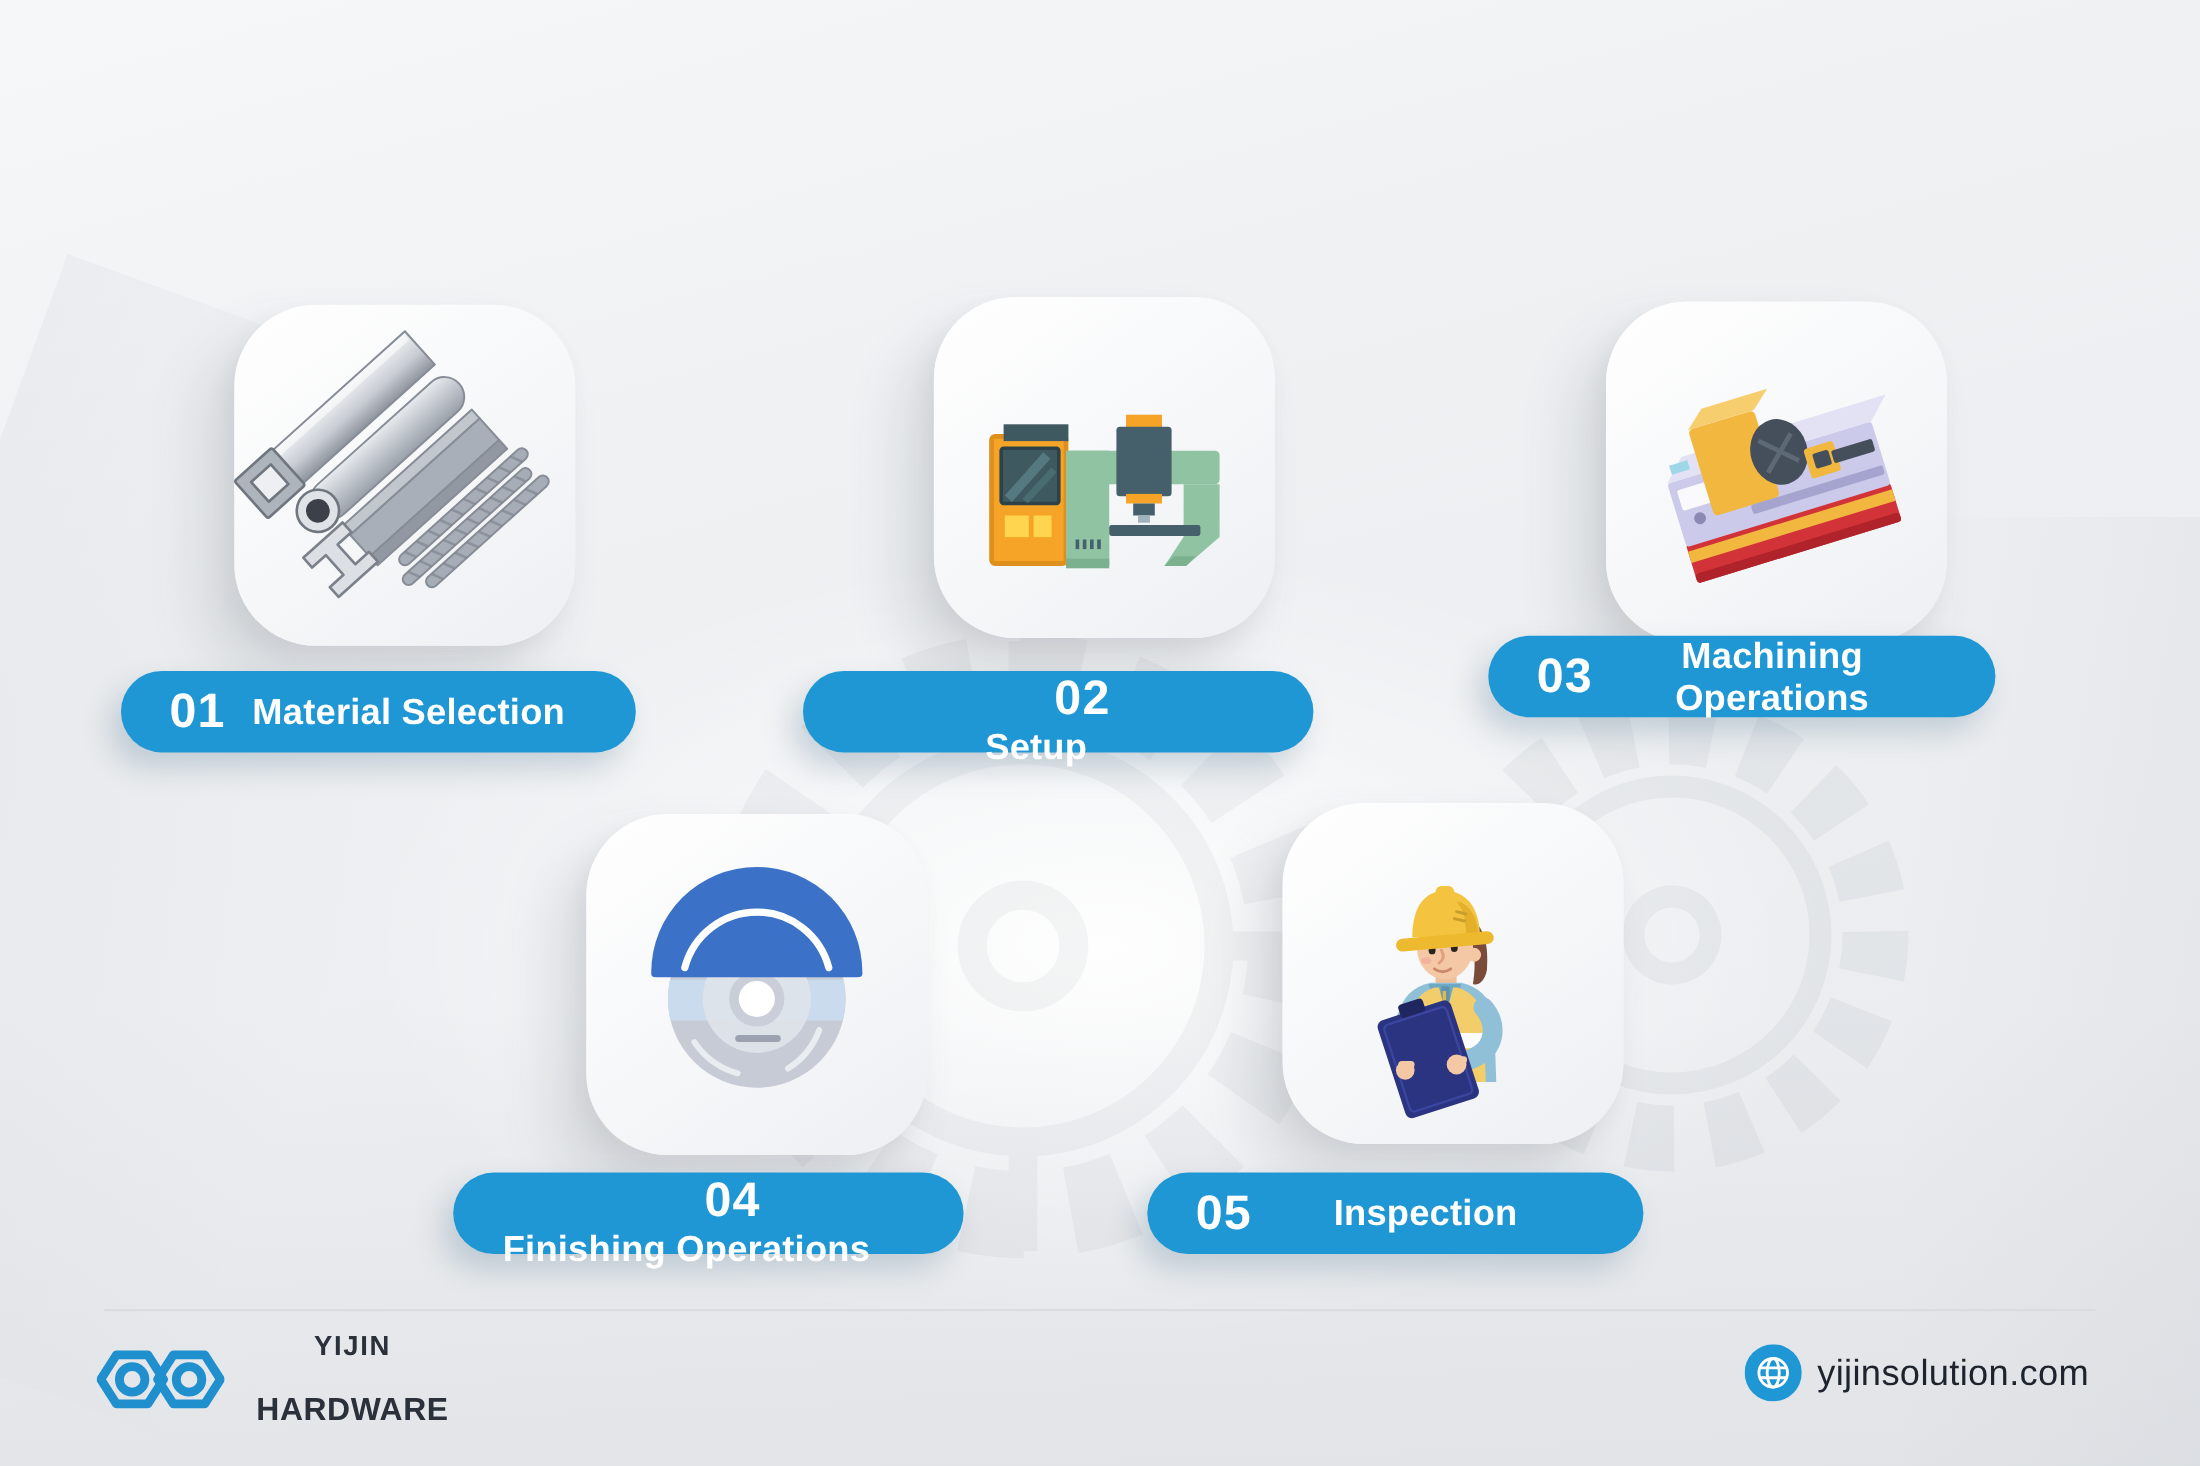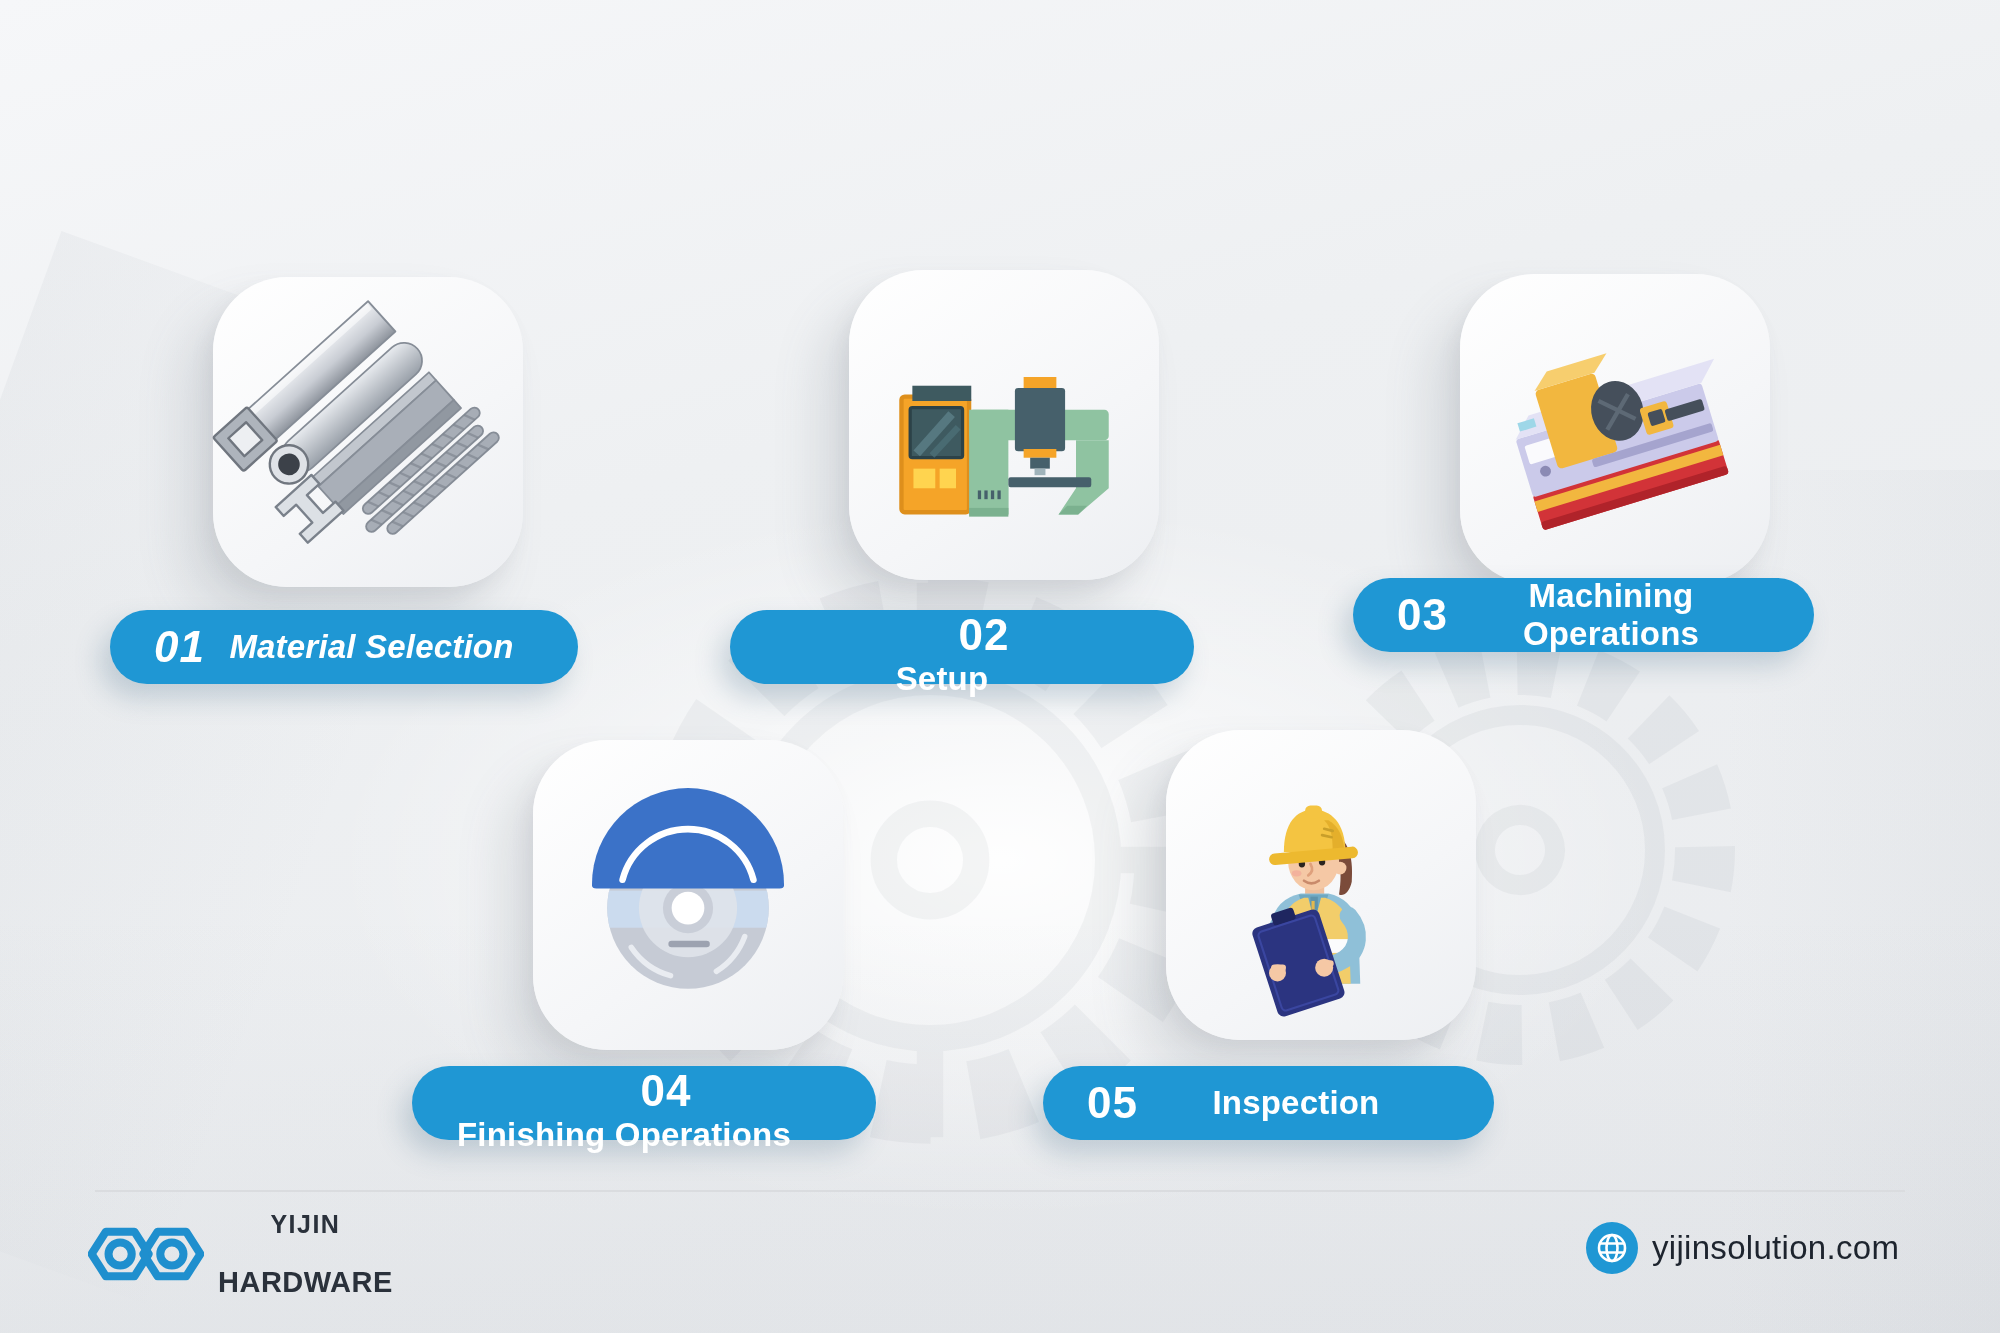--- a/index.html
+++ b/index.html
@@ -48,29 +48,29 @@
   .card-5{left:1166px; top:730px;}
 
   
   .pill{
     position:absolute; height:74px; background:#1F97D4; border-radius:40px;
     display:flex; align-items:center; color:#fff;
     box-shadow:-10px 14px 26px rgba(70,110,140,.25);
   }
   .pill .num{font-size:44px; font-weight:800; padding-left:44px; letter-spacing:1px;}
   .pill .lbl{flex:1; text-align:center; font-size:33px; font-weight:600; padding-right:40px; letter-spacing:.2px;}
-  .pill-1{left:110px;  top:610px;  width:468px;font-style:italic;}
+  .pill-1{left:110px;  top:610px;  width:468px;}
   .pill-2{left:730px;  top:610px;  width:464px;flex-direction:column;}
   .pill-3{left:1353px; top:578px;  width:461px;}
   .pill-4{left:412px;  top:1066px; width:464px;flex-direction:column;}
   .pill-5{left:1043px; top:1066px; width:451px;}
 
   
   .divider{position:absolute; left:95px; top:1190px; width:1810px; height:2px; background:#dadcdf;}
-  .brand{position:absolute; left:88px; top:1210px; display:flex; align-items:center; gap:14px;justify-content:center;}
+  .brand{position:absolute; left:88px; top:1210px; display:flex; align-items:center; gap:29px;justify-content:center;}
   .brand-text{display:flex; flex-direction:column; align-items:center;}
   .brand-top{font-size:25px; font-weight:800; letter-spacing:1.5px; color:#2A313B; line-height:1.15;}
   .brand-bottom{font-size:29px; font-weight:800; letter-spacing:.5px; color:#2A313B; line-height:1.1;margin-top:28px;}
   .website{position:absolute; left:1586px; top:1222px; display:flex; align-items:center; gap:14px;}
   .website-text{font-size:33px; font-weight:500; color:#1D242E; letter-spacing:.3px;}
 </style>
 </head>
 <body>
 
 <div class="poster">

